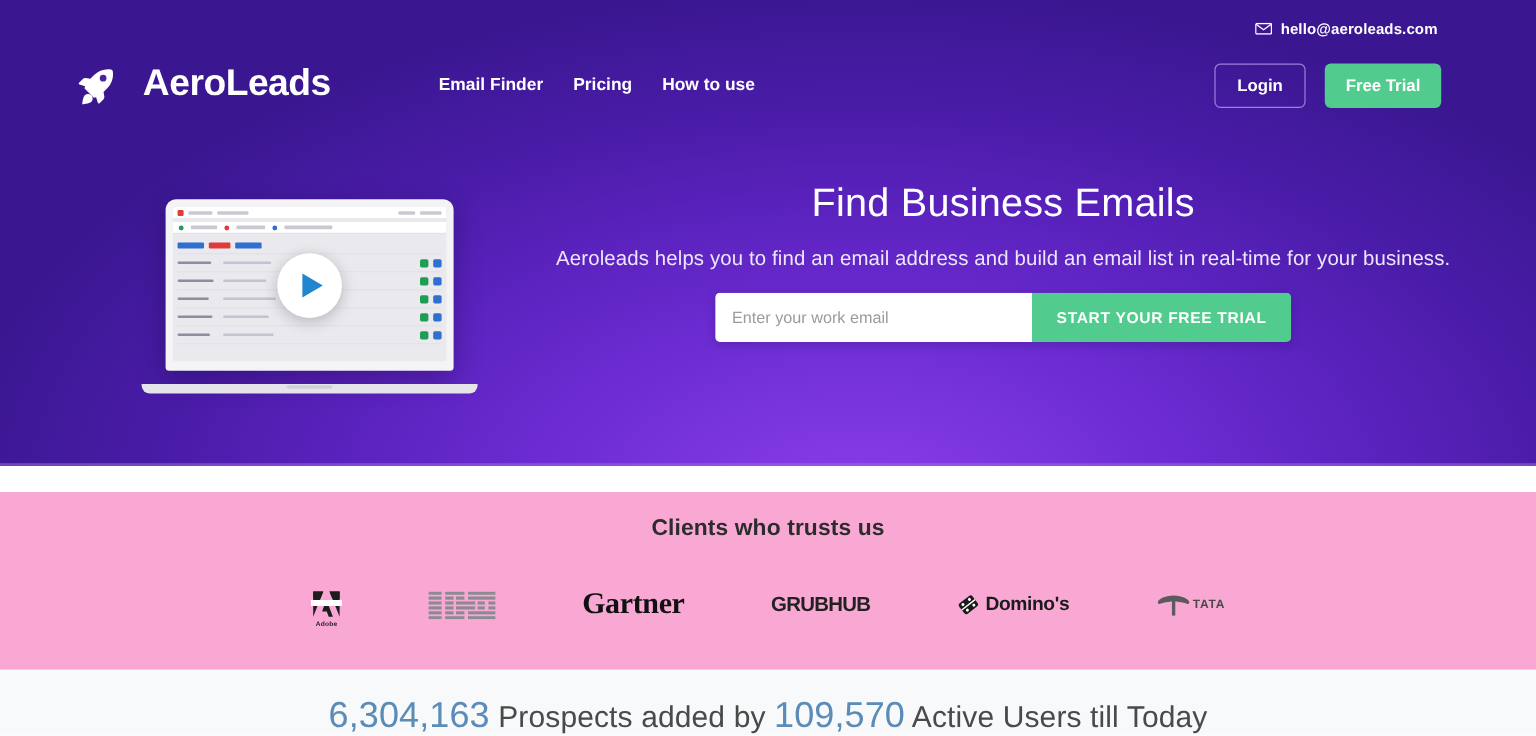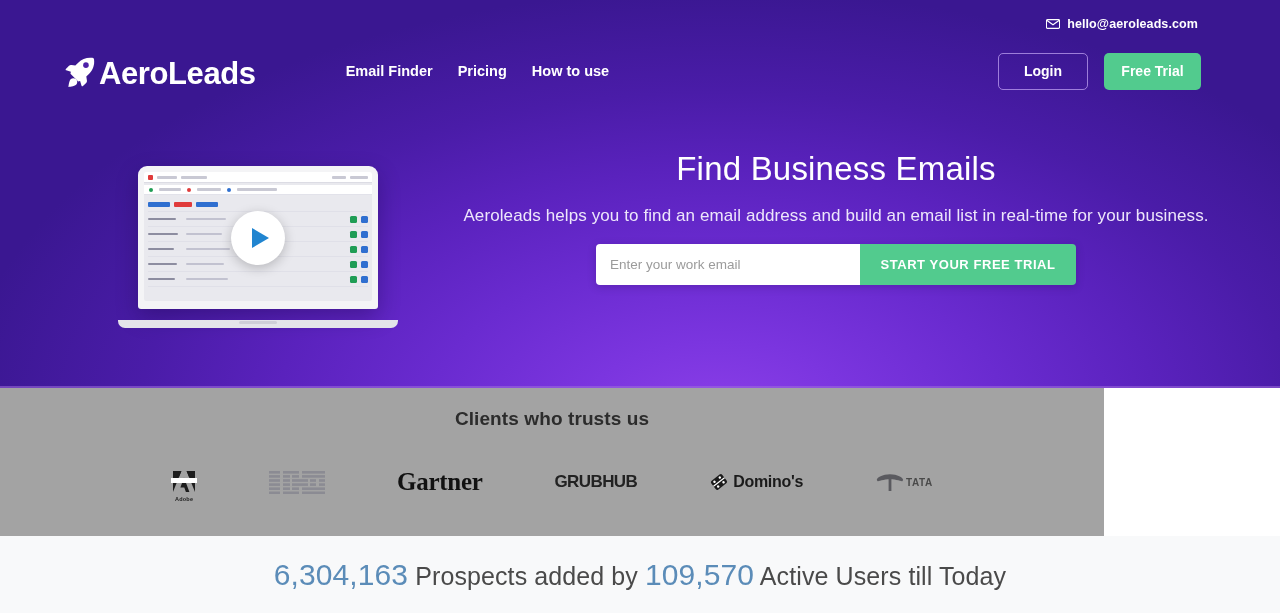--- a/index.html
+++ b/index.html
@@ -37,21 +37,21 @@
   }
   .env-icon { display: block; width: 14px; height: 10px; }
 
   
   .navrow {
     position: absolute; top: 44px; left: 0; right: 0;
     height: 54px;
     display: flex; align-items: center;
   }
   .brand {
-    display: flex; align-items: flex-end; gap: 1px;
+    display: flex; align-items: flex-start; gap: 21px;
     margin-left: 62px;
   }
   .rocket { display:block; width: 36px; height: 36px; flex: none; }
   .brand-name {
     color: #ffffff;
     font-size: 31px;
     font-weight: 700;
     letter-spacing: -.4px;
     line-height: 1;
   }
@@ -65,21 +65,21 @@
     font-weight: 700;
     text-decoration: none;
     white-space: nowrap;
     cursor: pointer;
   }
   .authbtns {
     margin-left: auto; margin-right: 79px;
     display: flex; align-items: center; gap: 16px;
   }
   .btn-login {
-    width: 90px; height: 37px;
+    width: 76px; height: 37px;
     display: flex; align-items: center; justify-content: center;
     border: 1px solid rgba(190,160,240,0.75);
     border-radius: 5px;
     background: transparent;
     color: #ffffff;
     font-size: 14px; font-weight: 700;
     font-family: inherit;
     cursor: pointer;
   }
   .btn-trial {
@@ -211,23 +211,24 @@
     color: #ffffff;
     font-family: inherit;
     font-size: 13px;
     font-weight: 700;
     letter-spacing: .55px;
     cursor: pointer;
   }
 
   
   .clients {
-    width: 1104px; height: 148px;
-    background: #a3a3a3;
+    width: 1280px; height: 148px;
+    background: #f9a8d4;
     position: relative;
+    margin-top: 22px;
   }
   .clients-title {
     text-align: center;
     padding-top: 20px;
     font-size: 19px;
     font-weight: 700;
     color: #2c2c2c;
     letter-spacing: .1px;
   }
   .logo-strip {

